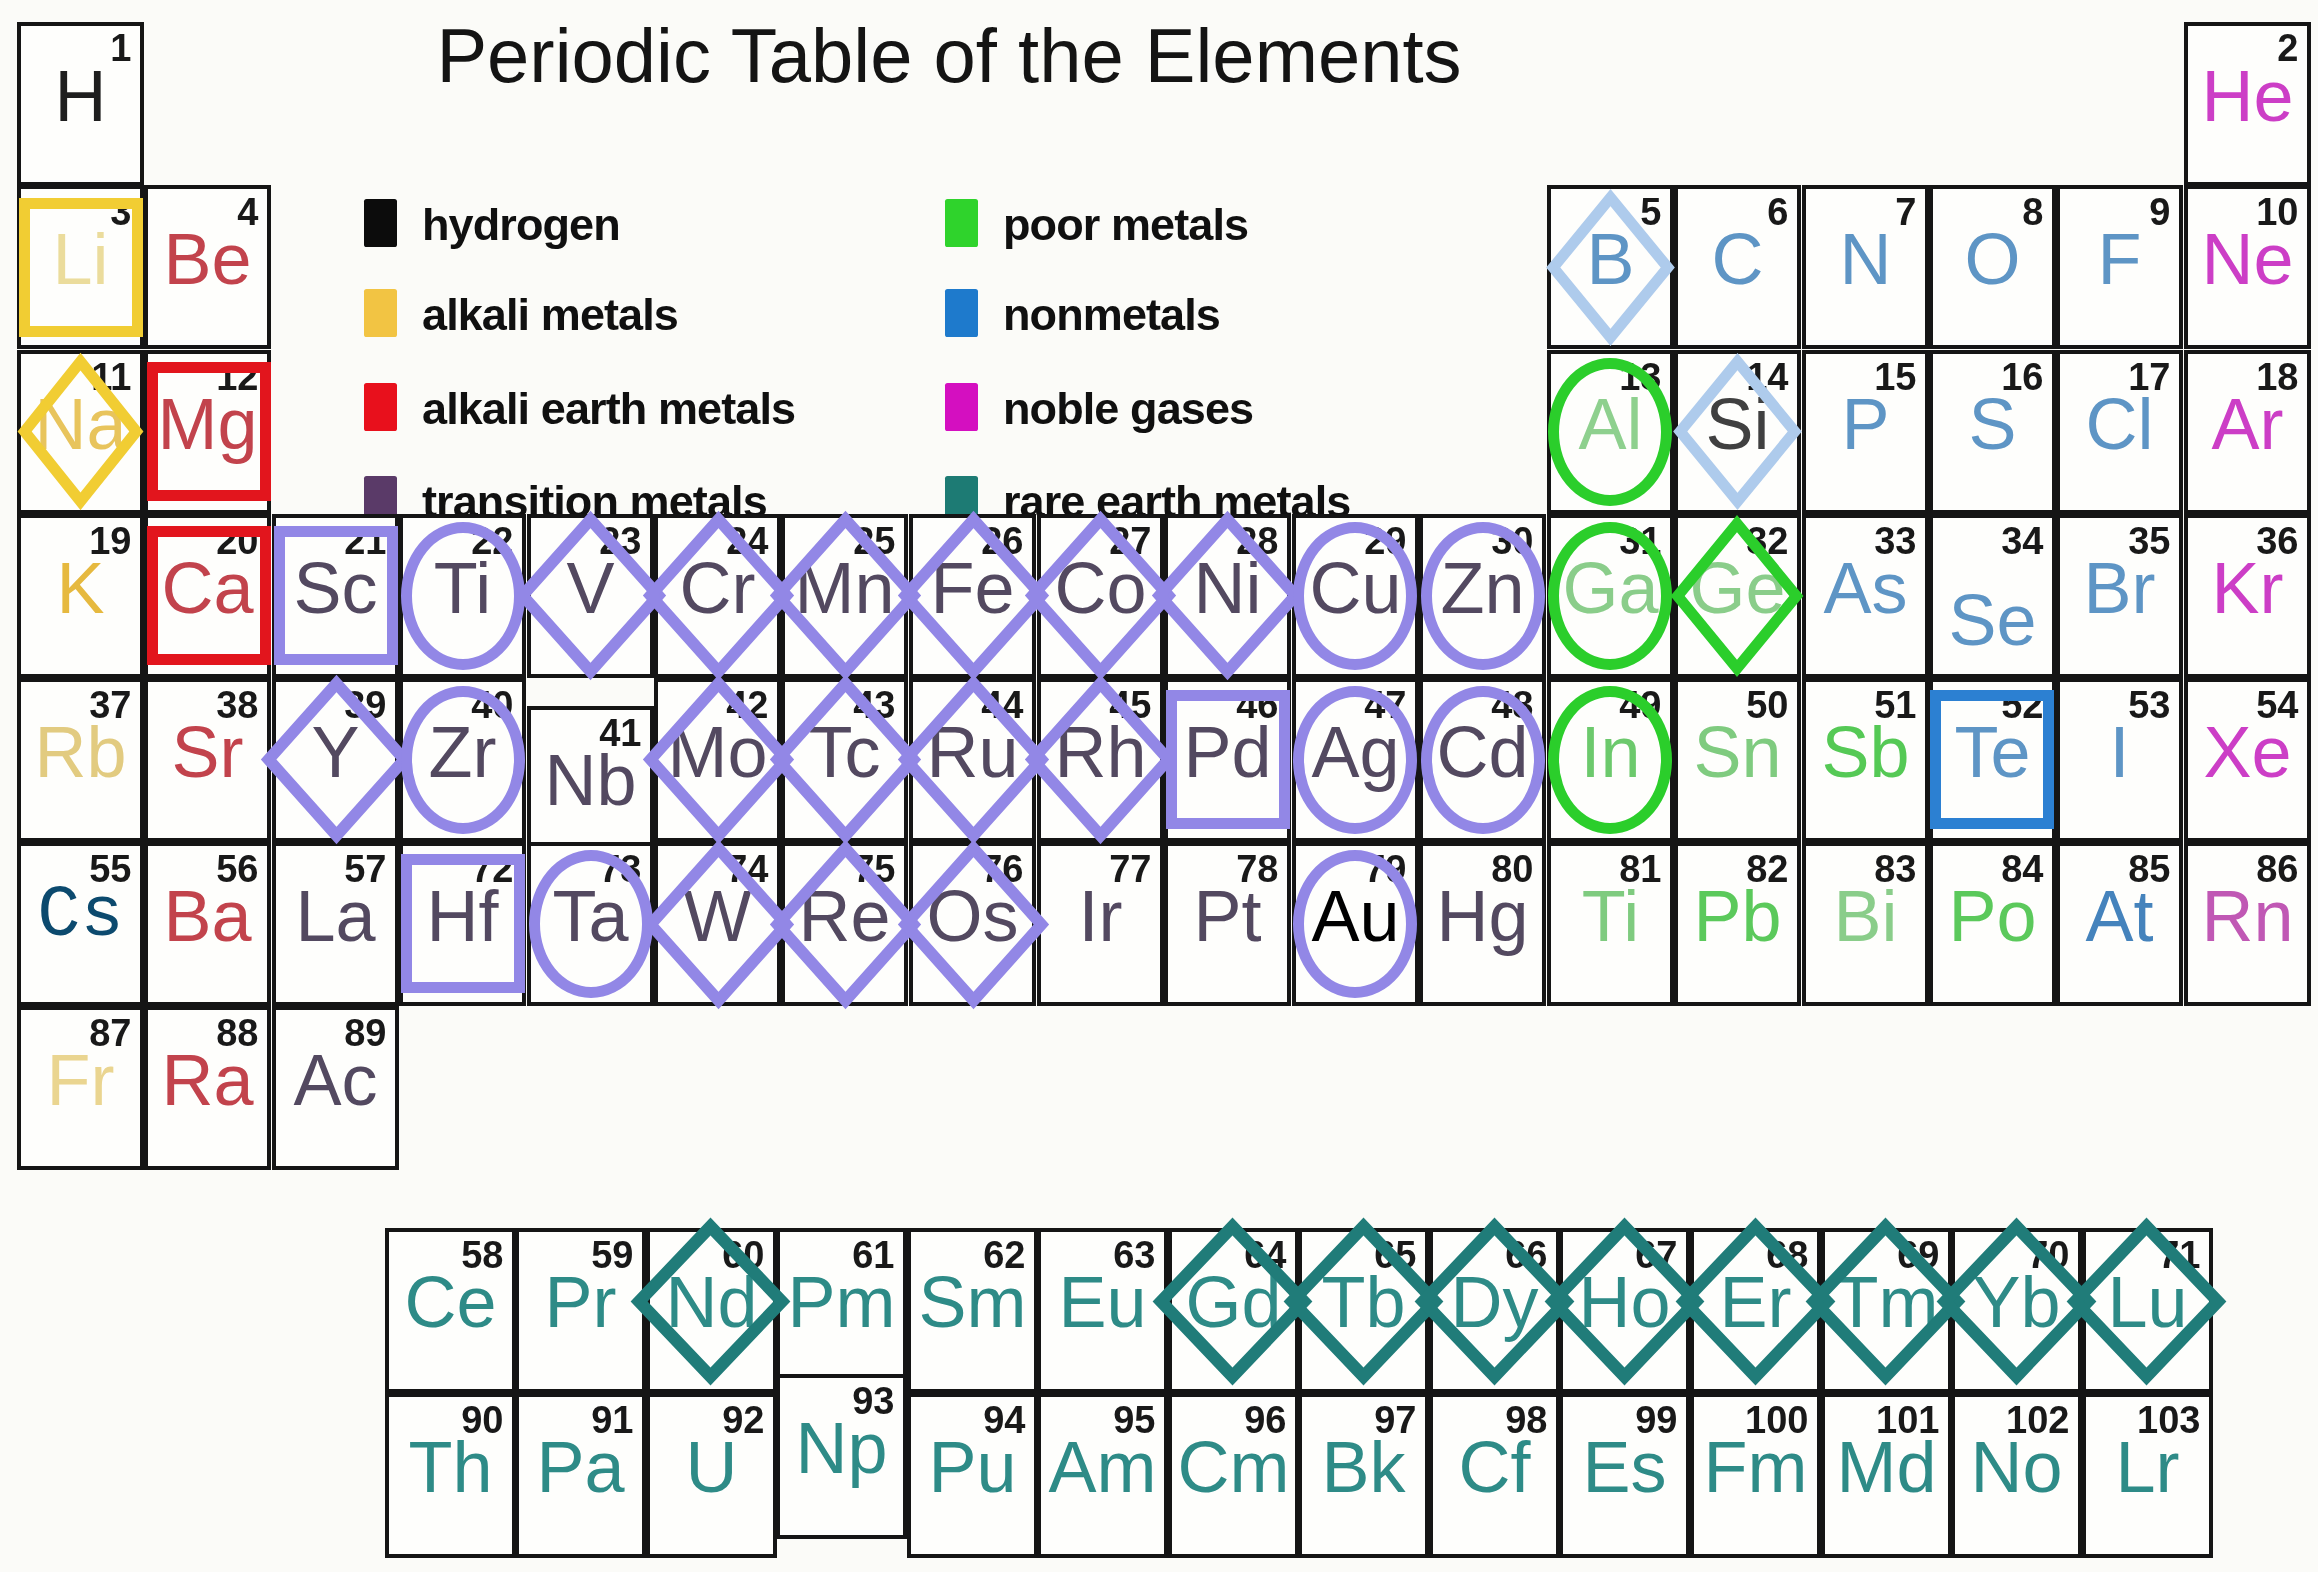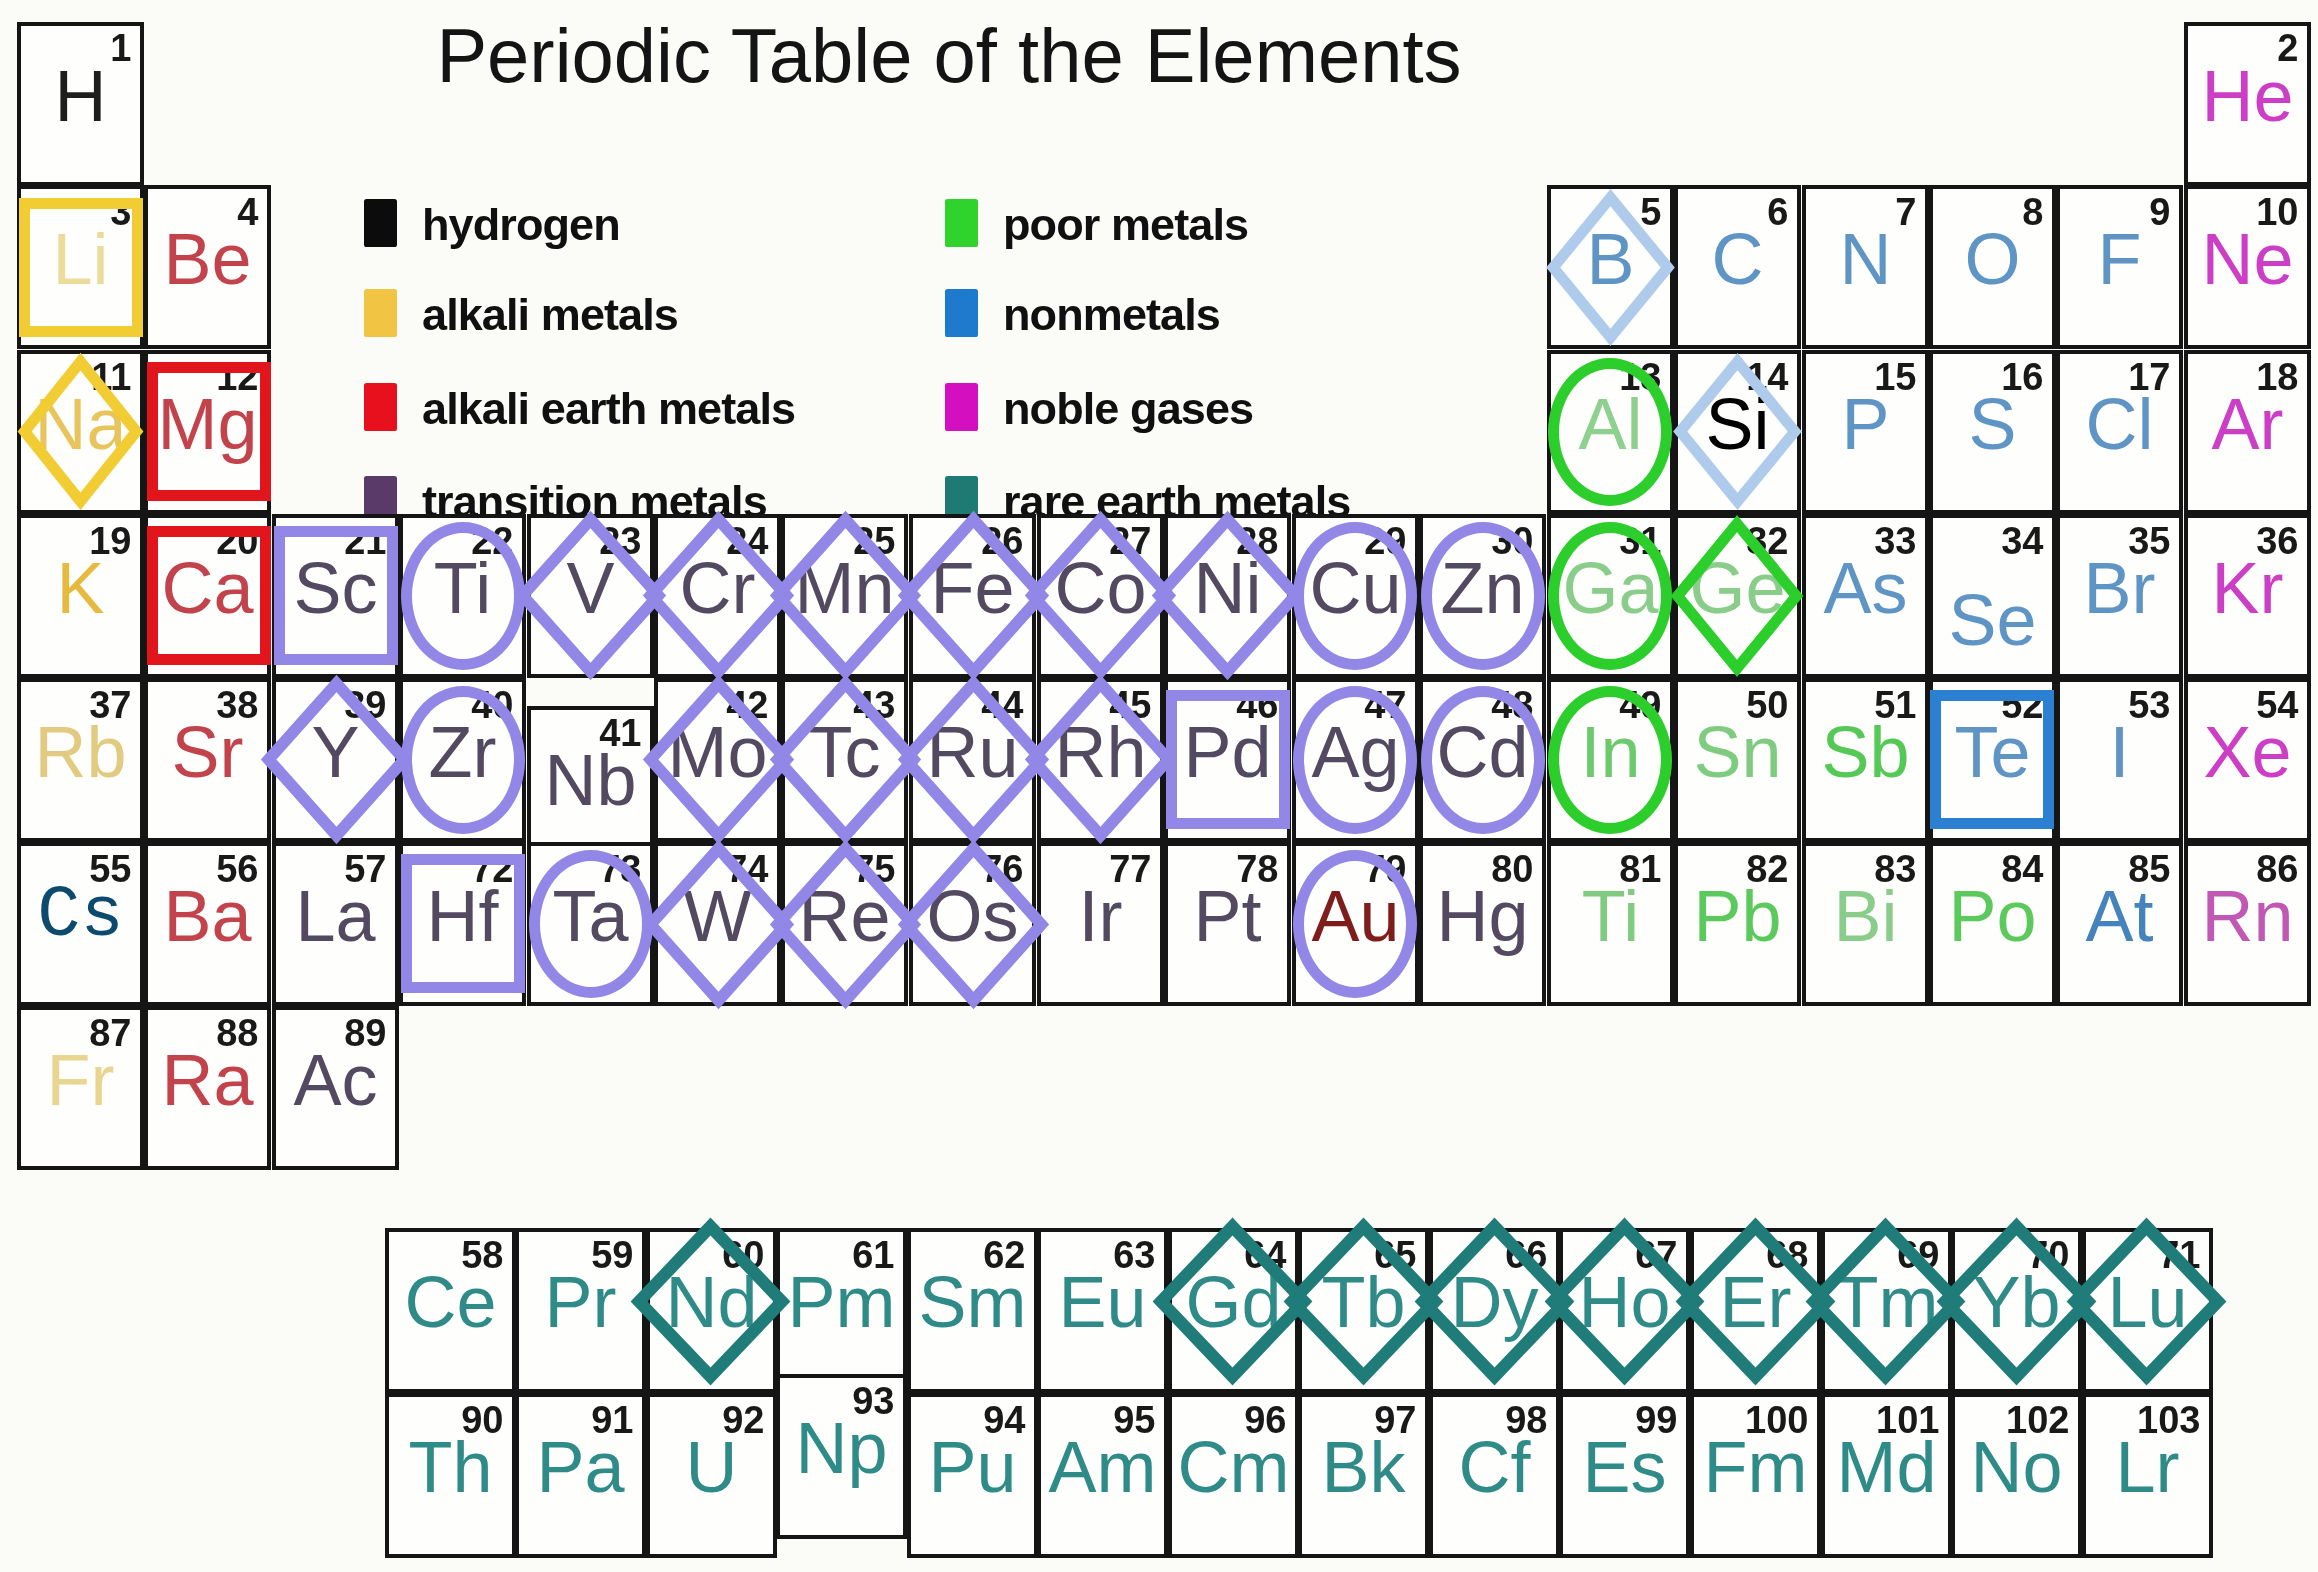--- a/index.html
+++ b/index.html
@@ -110,21 +110,21 @@
       <div class="cell" style="left: 144px; top: 350px; width: 127px; height: 164px;">
         <span class="atomic-number">12</span>
         <span class="element-symbol" style="color: rgb(194, 67, 76);">Mg</span>
       </div>
       <div class="cell" style="left: 1547px; top: 350px; width: 127px; height: 164px;">
         <span class="atomic-number">13</span>
         <span class="element-symbol" style="color: rgb(142, 208, 142);">Al</span>
       </div>
       <div class="cell" style="left: 1674px; top: 350px; width: 127px; height: 164px;">
         <span class="atomic-number">14</span>
-        <span class="element-symbol" style="color: #000000;">Si</span>
+        <span class="element-symbol" style="color: #404040;">Si</span>
       </div>
       <div class="cell" style="left: 1802px; top: 350px; width: 127px; height: 164px;">
         <span class="atomic-number">15</span>
         <span class="element-symbol" style="color: rgb(94, 149, 197);">P</span>
       </div>
       <div class="cell" style="left: 1929px; top: 350px; width: 127px; height: 164px;">
         <span class="atomic-number">16</span>
         <span class="element-symbol" style="color: rgb(94, 149, 197);">S</span>
       </div>
       <div class="cell" style="left: 2056px; top: 350px; width: 127px; height: 164px;">
@@ -314,21 +314,21 @@
       <div class="cell" style="left: 1037px; top: 842px; width: 127px; height: 164px;">
         <span class="atomic-number">77</span>
         <span class="element-symbol" style="color: rgb(83, 73, 96);">Ir</span>
       </div>
       <div class="cell" style="left: 1164px; top: 842px; width: 127px; height: 164px;">
         <span class="atomic-number">78</span>
         <span class="element-symbol" style="color: rgb(83, 73, 96);">Pt</span>
       </div>
       <div class="cell" style="left: 1292px; top: 842px; width: 127px; height: 164px;">
         <span class="atomic-number">79</span>
-        <span class="element-symbol" style="color: #7f1d1d; text-align: center;">Au</span>
+        <span class="element-symbol" style="color: #000000; text-align: center;">Au</span>
       </div>
       <div class="cell" style="left: 1419px; top: 842px; width: 127px; height: 164px;">
         <span class="atomic-number">80</span>
         <span class="element-symbol" style="color: rgb(83, 73, 96);">Hg</span>
       </div>
       <div class="cell" style="left: 1547px; top: 842px; width: 127px; height: 164px;">
         <span class="atomic-number">81</span>
         <span class="element-symbol" style="color: rgb(127, 203, 127);">Ti</span>
       </div>
       <div class="cell" style="left: 1674px; top: 842px; width: 127px; height: 164px;">

